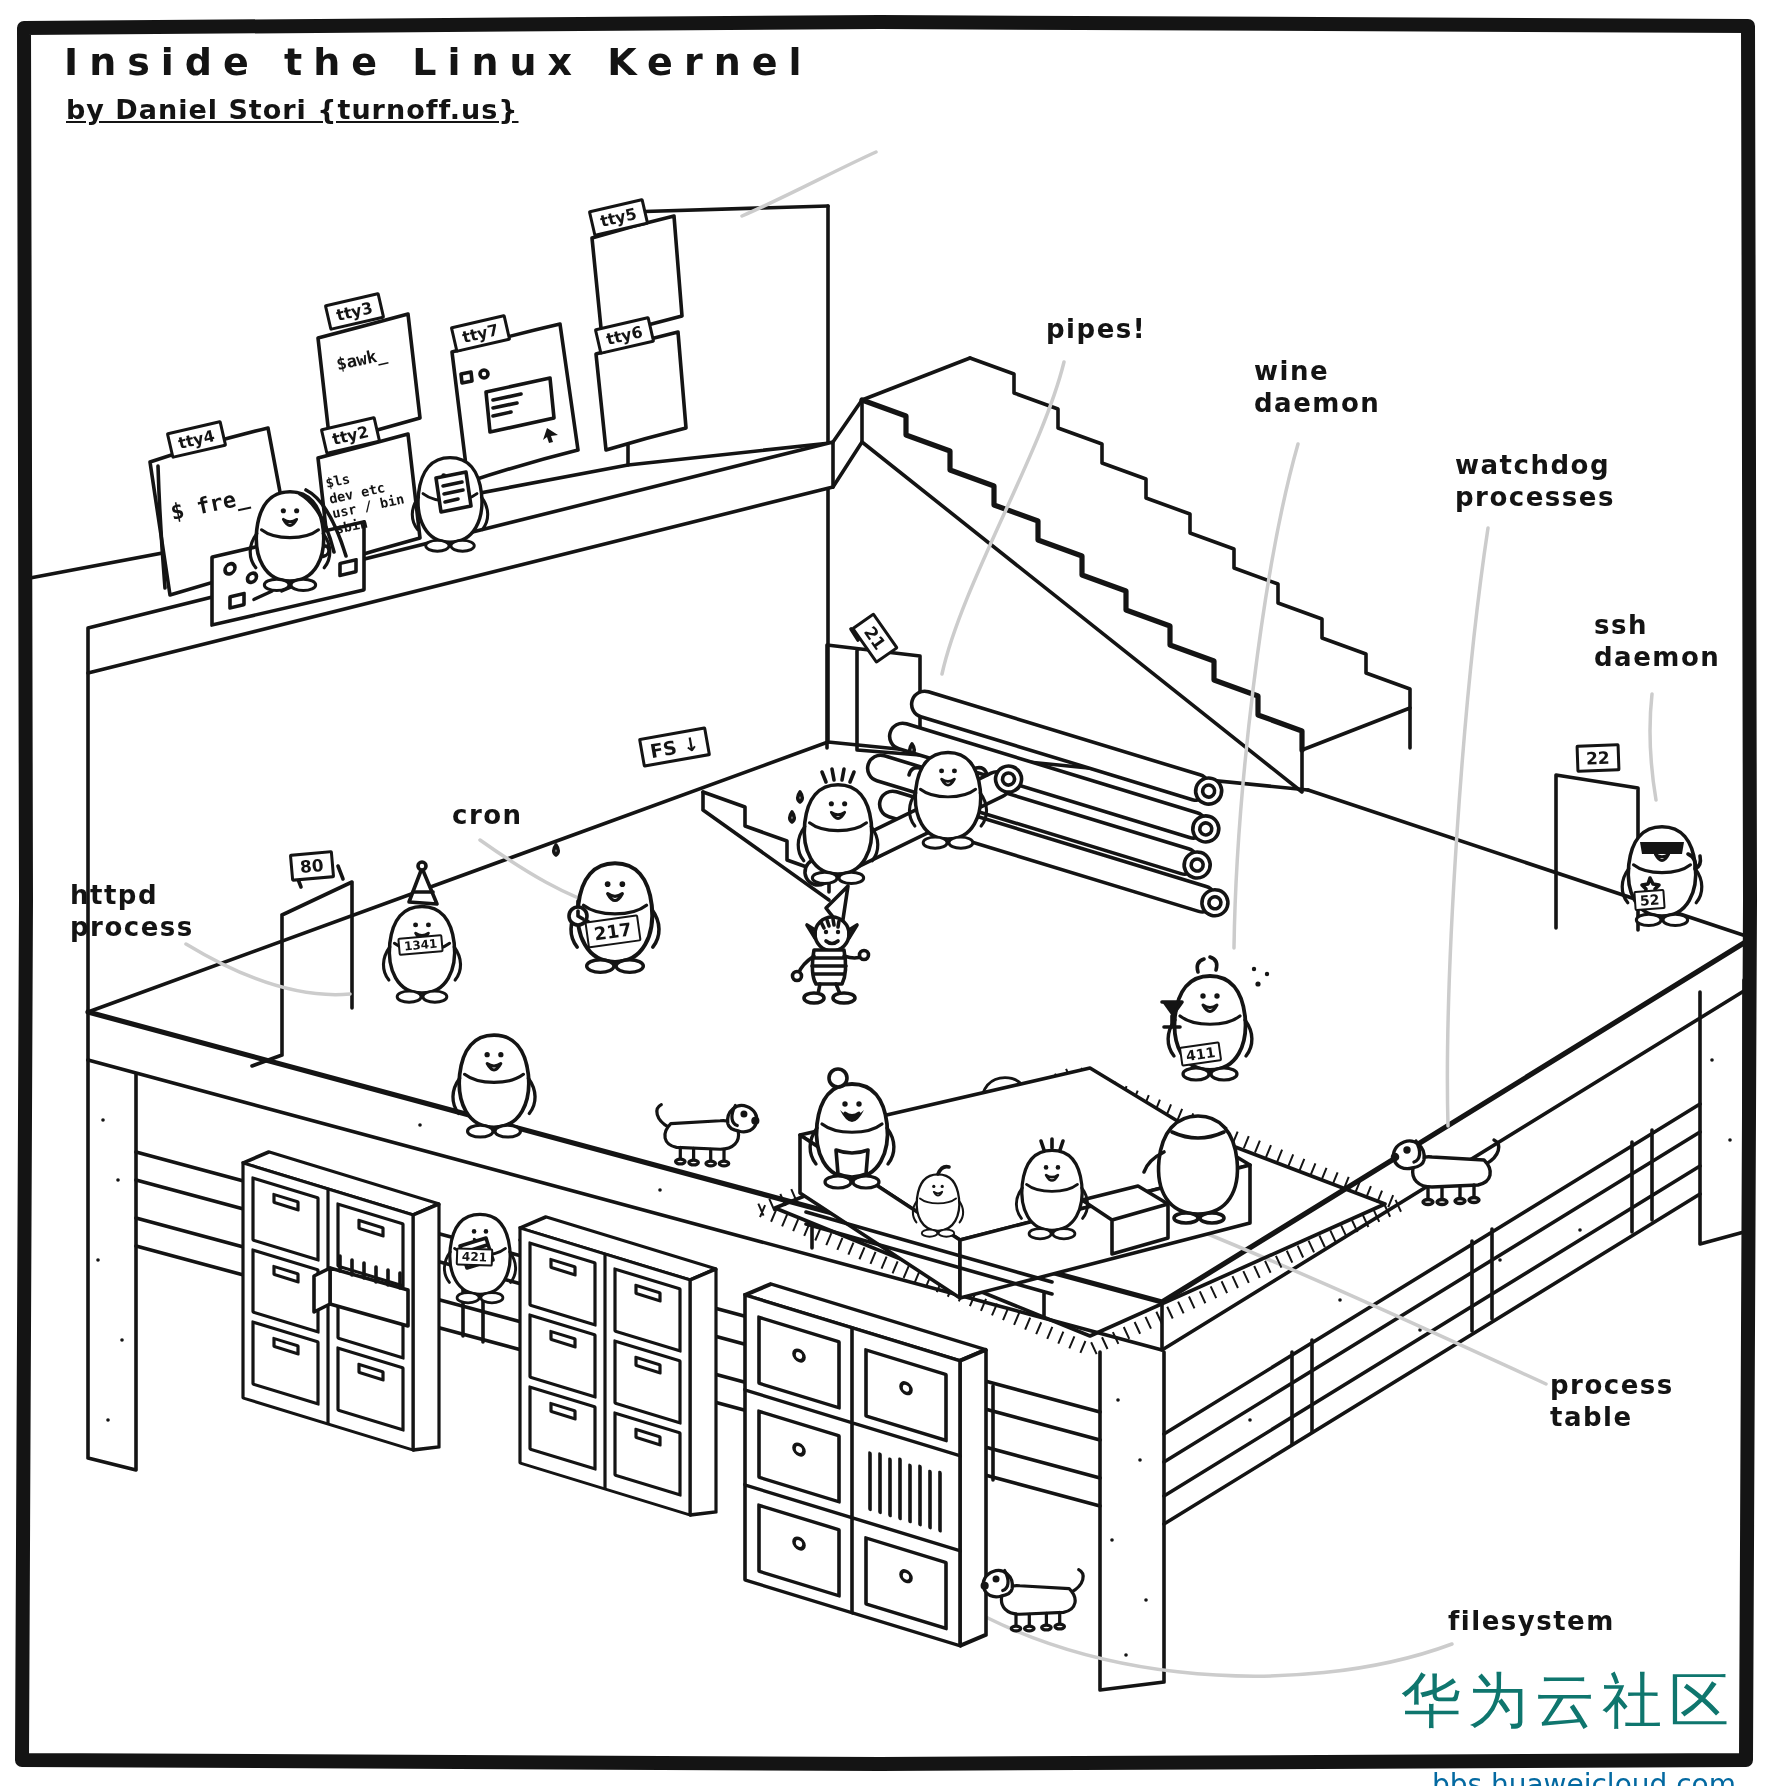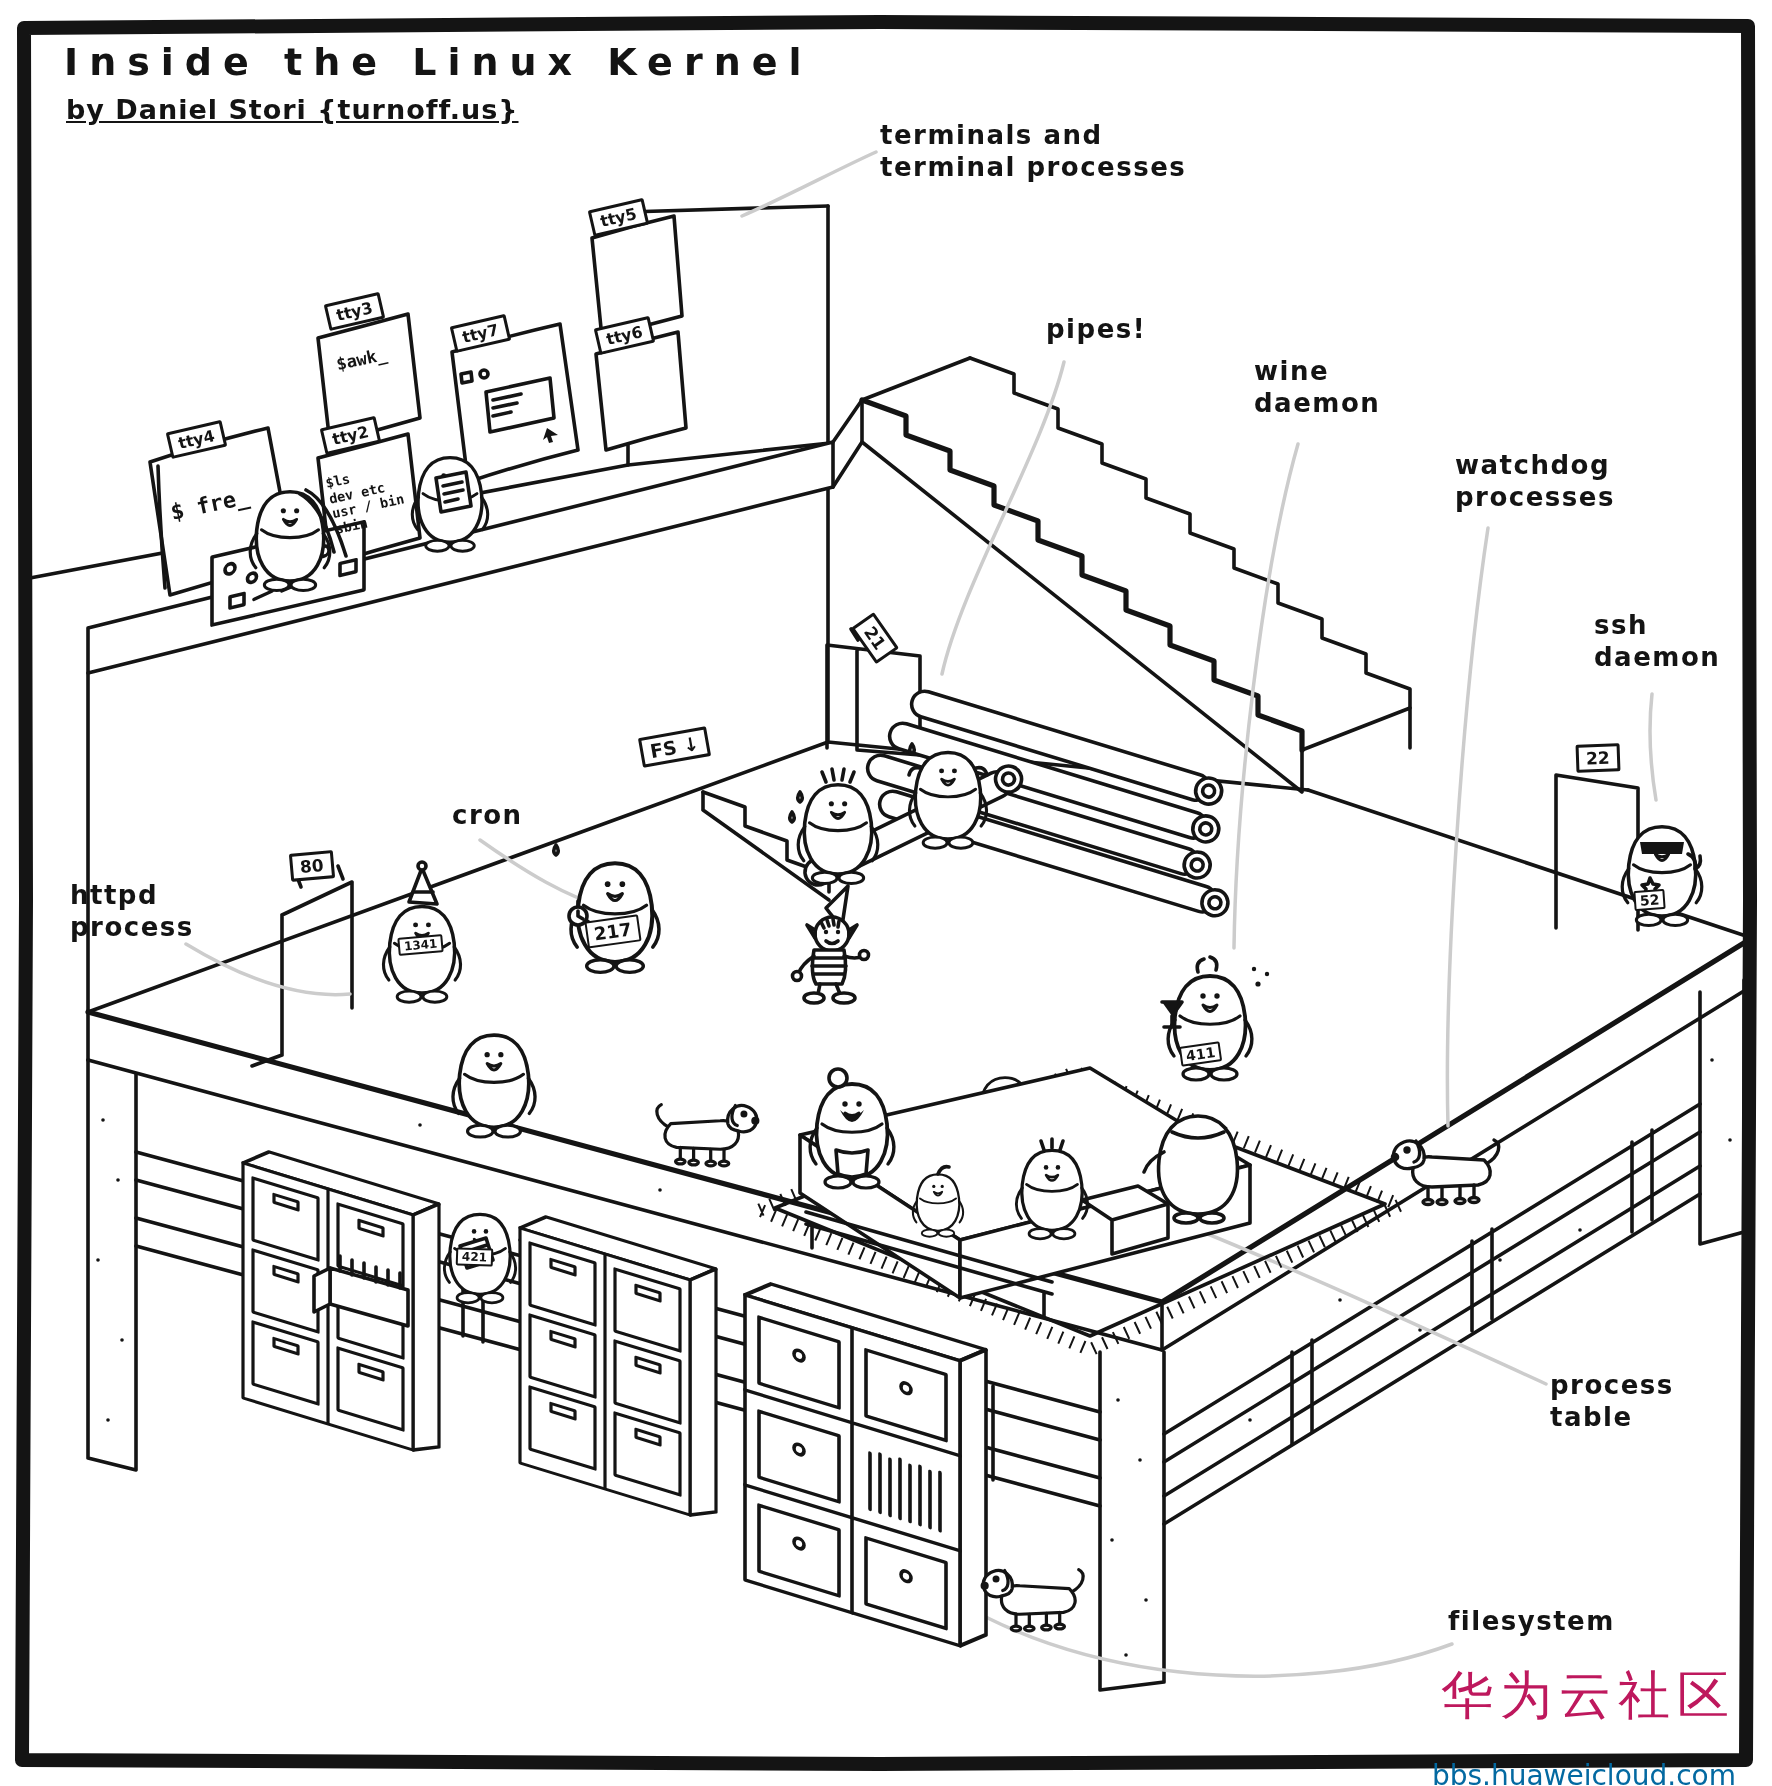--- a/index.html
+++ b/index.html
@@ -25,21 +25,21 @@
     position:absolute; background:#fff; border:2.5px solid #141414; border-radius:2px;
     font-weight:700; font-size:14px; padding:0 4px; color:#141414; white-space:nowrap;
   }
   .scr {
     position:absolute; font-weight:600; font-size:20px; line-height:1.15;
     white-space:pre-line; color:#141414; font-family:"DejaVu Sans Mono","DejaVu Sans",monospace;
   }
   .title { position:absolute; left:64px; top:40px; font-size:38px; font-weight:700; letter-spacing:11px; }
   .byline { position:absolute; left:66px; top:94px; font-size:27px; font-weight:700; letter-spacing:1px;text-decoration:underline; }
   .wm { position:absolute; right:36px; top:1666px; text-align:right; line-height:1.15; }
-  .wm .wm1 { font-size:52px; letter-spacing:7px; color:#be185d; }
+  .wm .wm1 { font-size:60px; letter-spacing:7px; color:#0f766e; }
   .wm .wm2 { font-size:28px; color:#0369a1;margin-top:34px; }
 </style>
 </head>
 <body>
 
 <div id="canvas">
 
 <svg class="art" width="1772" height="1786" viewBox="0 0 1772 1786">
   <defs>
     <g id="pg">
@@ -401,22 +401,20 @@
       </g>
 
   <g>
     <path d="M24,28 L880,22 L1748,26 L1750,900 L1746,1760 L880,1764 L22,1760 L26,900 Z" fill="none" stroke="#141414" stroke-width="14" stroke-linejoin="round"></path>
   </g>
 </svg>
 
 <div class="title">Inside the Linux Kernel</div>
 <div class="byline">by Daniel Stori {turnoff.us}</div>
 
-<div class="lbl" style="left:880px;top:120px">terminals and
-terminal processes</div>
 <div class="lbl" style="left:1046px;top:314px">pipes!</div>
 <div class="lbl" style="left:1254px;top:356px">wine
 daemon</div>
 <div class="lbl" style="left:1455px;top:450px">watchdog
 processes</div>
 <div class="lbl" style="left:1594px;top:610px">ssh
 daemon</div>
 <div class="lbl" style="left:452px;top:800px">cron</div>
 <div class="lbl" style="left:70px;top:880px">httpd
 process</div>

